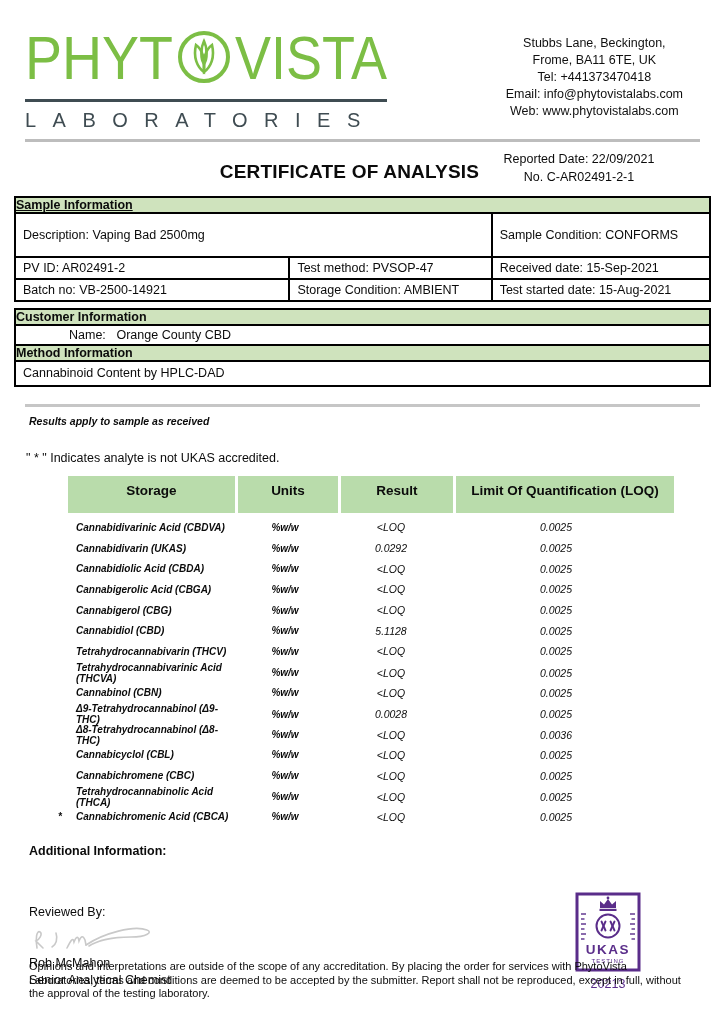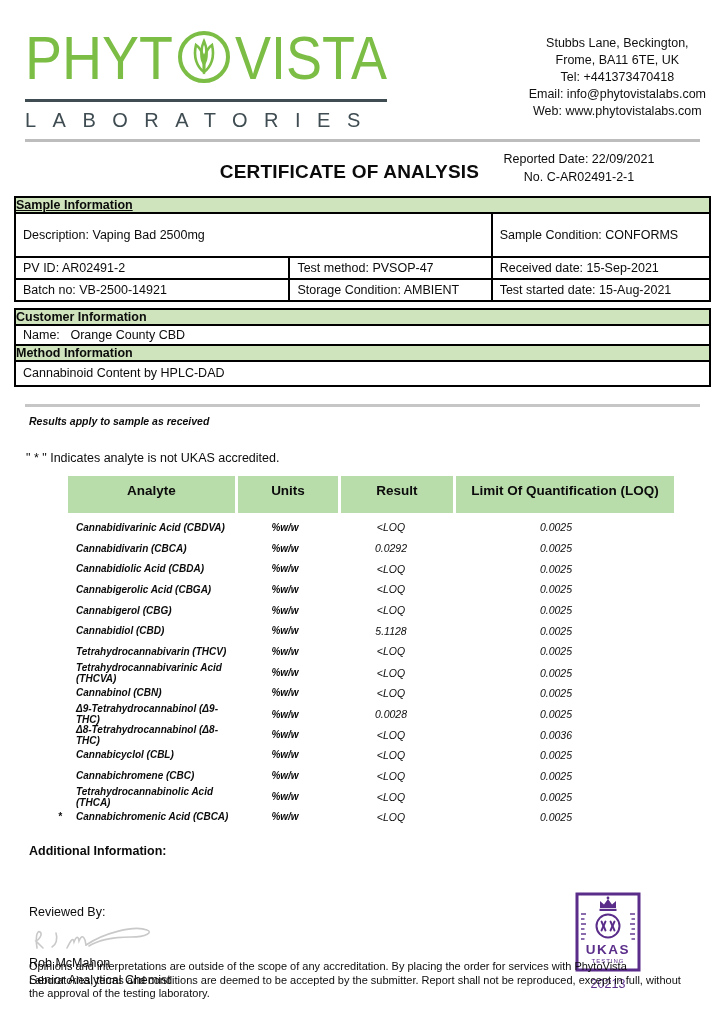--- a/index.html
+++ b/index.html
@@ -1,21 +1,21 @@
 <!DOCTYPE html>
 <html><head>
 <meta charset="utf-8">
 <style>
   * { margin:0; padding:0; box-sizing:border-box; }
   html,body { background:#fff; }
   body { font-family:"Liberation Sans", sans-serif; color:#0b0b0b; }
   .page { position:relative; width:725px; height:1024px; margin:0 auto; background:#fff; overflow:hidden; }
 
   
-  .header { display:flex; justify-content:space-between; padding:26px 19px 0 25px; }
+  .header { display:flex; justify-content:space-between; padding:26px 42px 0 25px; }
   .logo-block { width:362px; }
   .logo-sub { margin-top:5px; border-top:3px solid #3f4c52; padding-top:7px;
               color:#3f4c52; font-size:20px; letter-spacing:16.5px; white-space:nowrap; overflow:hidden; }
   .addr { text-align:center; font-size:12.5px; line-height:17px; padding-top:9px; color:#101010; }
 
   .rule-gray { height:3px; background:#bdbdbd; margin:7px 25px 0 25px; }
 
   
   .title-row { position:relative; height:48px; margin-top:6px;margin-left:44px; }
   .title { position:absolute; left:0; right:70px; top:13px; text-align:center;
@@ -24,21 +24,21 @@
           font-size:12.5px; line-height:18px; }
 
   
   .bar { margin:0 14px; border:2px solid #000; background:#cfe3bd; height:18px;
          font-size:12.5px; font-weight:bold; line-height:15px; }
   .u { text-decoration:underline; }
   .infobox { margin:-2px 14px 8px 14px;border-radius:26px; }
   table.sample { width:100%; border-collapse:collapse; table-layout:fixed; }
   table.sample td { border:2px solid #000; font-size:12.5px; padding:3px 7px; vertical-align:middle; }
   td.desc { vertical-align:top; height:44px; }
-  .plainbox { margin:-2px 14px 0 14px; border:2px solid #000; background:#fff; }
+  .plainbox { margin:-2px 14px 0 14px; border:2px solid #000; background:#fff;padding-left:46px; }
   .plainbox .line { font-size:12.5px; padding:2px 7px; }
   .plainbox .line + .line { margin-top:5px; padding-bottom:4px; }
   .label-gap { display:inline-block; min-width:44px; }
   .label-gap2 { display:inline-block; min-width:58px; }
   .methodbox { margin:-2px 14px 0 14px; border:2px solid #000; font-size:12.5px; padding:4px 7px 5px 7px; }
 
   .rule-gray2 { height:3px; background:#c6c6c6; margin:17px 25px 0 25px; }
   .results-note { margin:8px 0 0 29px; font-size:10.5px; font-weight:bold; font-style:italic; }
   .ukas-note { margin:24px 0 0 26px; font-size:12.5px; }
 
@@ -148,40 +148,40 @@
   </div>
   <div class="methodbox">Cannabinoid Content by HPLC-DAD</div>
 
   <div class="rule-gray2"></div>
 
   <div class="results-note">Results apply to sample as received</div>
   <div class="ukas-note">" * " Indicates analyte is not UKAS accredited.</div>
 
   <div class="rtable">
     <div class="rhead">
-      <div class="hcell">Analyte</div>
+      <div class="hcell">Storage</div>
       <div class="hcell">Units</div>
       <div class="hcell">Result</div>
       <div class="hcell">Limit Of Quantification (LOQ)</div>
     </div>
     <div class="rrows" id="results-rows">
     <div class="trow">
       <div class="cell analyte">
         <span class="flag"></span>
         <span>Cannabidivarinic Acid (CBDVA)</span>
       </div>
       <div class="cell c units">%w/w</div>
       <div class="cell c">&lt;LOQ</div>
       <div class="cell c">0.0025</div>
     </div>
 
     <div class="trow">
       <div class="cell analyte">
         <span class="flag"></span>
-        <span>Cannabidivarin (CBCA)</span>
+        <span>Cannabidivarin (UKAS)</span>
       </div>
       <div class="cell c units">%w/w</div>
       <div class="cell c">0.0292</div>
       <div class="cell c">0.0025</div>
     </div>
 
     <div class="trow">
       <div class="cell analyte">
         <span class="flag"></span>
         <span>Cannabidiolic Acid (CBDA)</span>

